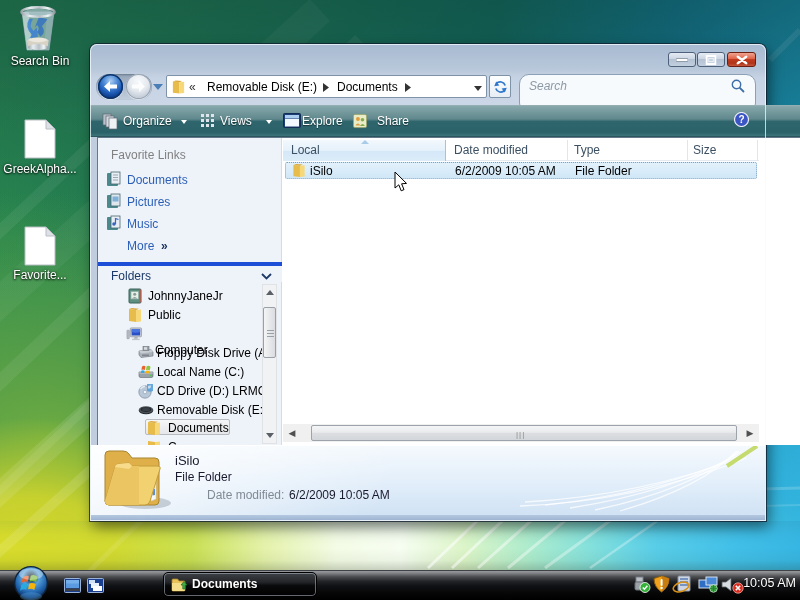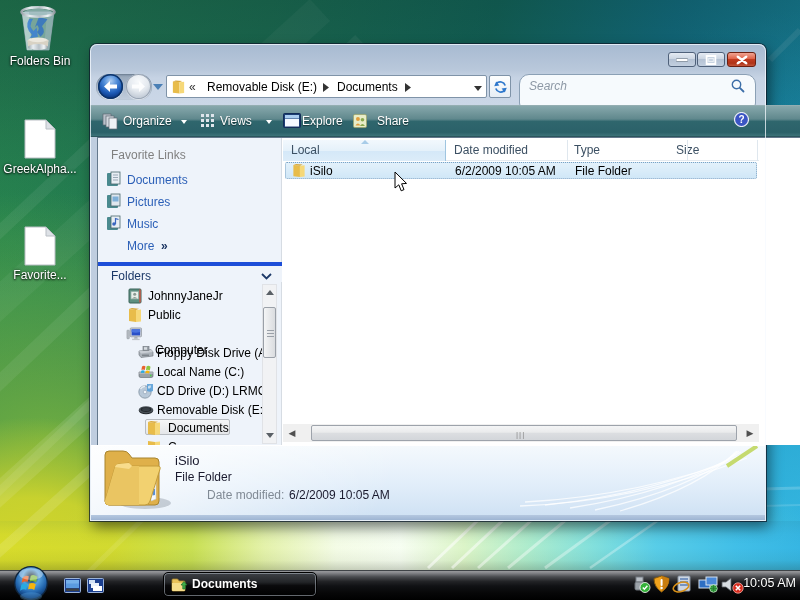--- a/index.html
+++ b/index.html
@@ -140,21 +140,21 @@
     <path d="M6,8 L13,8 L16,46 L11,46 Z" fill="rgba(235,245,248,.5)"></path>
     <path d="M31,8 L38,8 L33,46 L28,46 Z" fill="rgba(160,185,195,.45)"></path>
     <ellipse cx="22" cy="37" rx="10.5" ry="3.6" fill="#ece8de"></ellipse>
     <path d="M11.5,36 q10.5,4.4 21,0 l-0.6,6.5 q-10,4.4 -19.8,0 Z" fill="#d8d2c4"></path>
     <ellipse cx="22" cy="43" rx="10" ry="3" fill="url(#rim)"></ellipse>
     <path d="M17,15 q-5,7 0.5,12 l3.2,-3.4 l1.2,9.4 l-8.4,1 l2.6,-3.2 q-8,-7 -3,-16 Z" fill="#3b7fd4" opacity="0.85"></path>
     <path d="M23,13 l8.5,2.2 l-5.5,7 q4.5,6 -1.5,10.5 l-3.4,-4.6 q3.4,-3.4 0,-7 l-2.3,2.4 Z" fill="#2f6fc4" opacity="0.8"></path>
     <ellipse cx="22" cy="8" rx="16.5" ry="4.6" fill="none" stroke="url(#rim)" stroke-width="2.6"></ellipse>
     <ellipse cx="22" cy="8.2" rx="13.8" ry="3.4" fill="rgba(185,205,213,.65)"></ellipse>
   </svg>
-  <div class="dlabel" style="left:0px;top:54px;width:80px;text-align:center;">Folders Bin</div>
+  <div class="dlabel" style="left:0px;top:54px;width:80px;text-align:center;">Search Bin</div>
 
   <svg class="dicon" style="left:24px;top:119px;width:32px;height:40px;" viewBox="0 0 32 40">
     <path d="M1,1 L22,1 L31,10 L31,39 L1,39 Z" fill="#ffffff" stroke="#b9bec4" stroke-width="1"></path>
     <path d="M22,1 L22,10 L31,10 Z" fill="#dde1e6" stroke="#b9bec4" stroke-width="1"></path>
   </svg>
   <div class="dlabel" style="left:0px;top:162px;width:80px;text-align:center;">GreekAlpha...</div>
 
   <svg class="dicon" style="left:24px;top:226px;width:32px;height:40px;" viewBox="0 0 32 40">
     <path d="M1,1 L22,1 L31,10 L31,39 L1,39 Z" fill="#ffffff" stroke="#b9bec4" stroke-width="1"></path>
     <path d="M22,1 L22,10 L31,10 Z" fill="#dde1e6" stroke="#b9bec4" stroke-width="1"></path>
@@ -393,21 +393,21 @@
       </div>
       <div id="list">
         <div id="hdrRow">
           <div id="nameHdr"></div>
           <svg style="position:absolute;left:78px;top:0px;" width="8" height="4" viewBox="0 0 8 4">
               <path d="M4,0 L8,4 L0,4 Z" fill="#a8cce8"></path>
             </svg>
           <span style="position:absolute;left:8px;top:3px;">Local</span>
           <span style="position:absolute;left:171px;top:3px;">Date modified</span>
           <span style="position:absolute;left:291px;top:3px;">Type</span>
-          <span style="position:absolute;left:393px;top:3px;">Size</span>
+          <span style="position:absolute;left:410px;top:3px;">Size</span>
           <div class="hdrsep" style="left:284px;"></div>
           <div class="hdrsep" style="left:404px;"></div>
           <div class="hdrsep" style="left:474px;"></div>
         </div>
         <div id="row1">
           <svg style="position:absolute;left:5px;top:0px;" width="16" height="15" viewBox="0 0 16 16">
               <path d="M2,2 L9,3 L9,15 L2,14 Z" fill="#e8bc4a"></path>
               <path d="M9,3 L14,2.5 L14,14.5 L9,15 Z" fill="#f6d878"></path>
               <path d="M2,2 L5,1 L12,1.7 L9,3 Z" fill="#d9a93c"></path>
             </svg>

